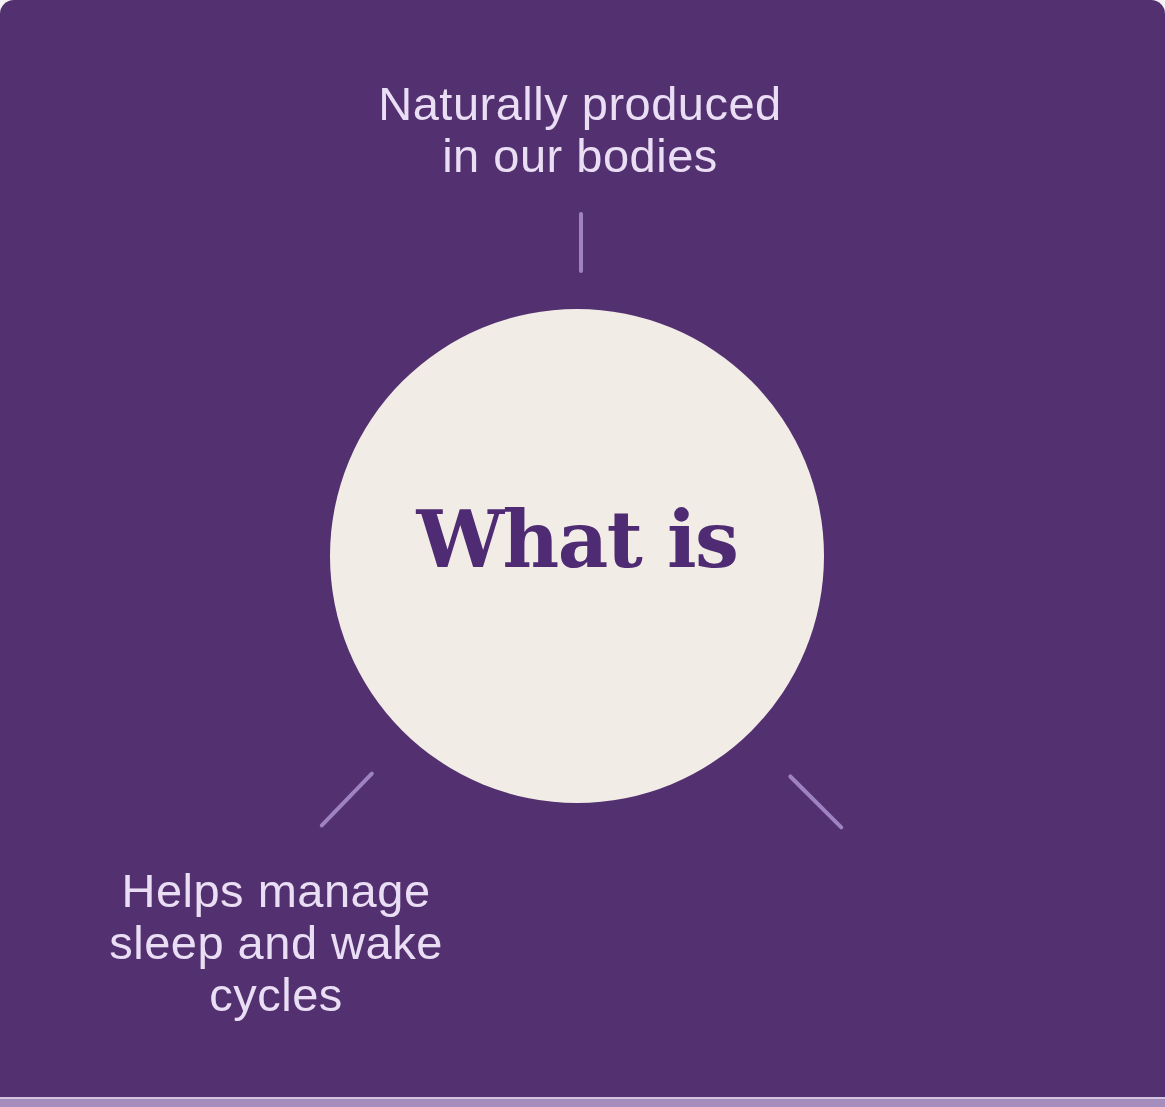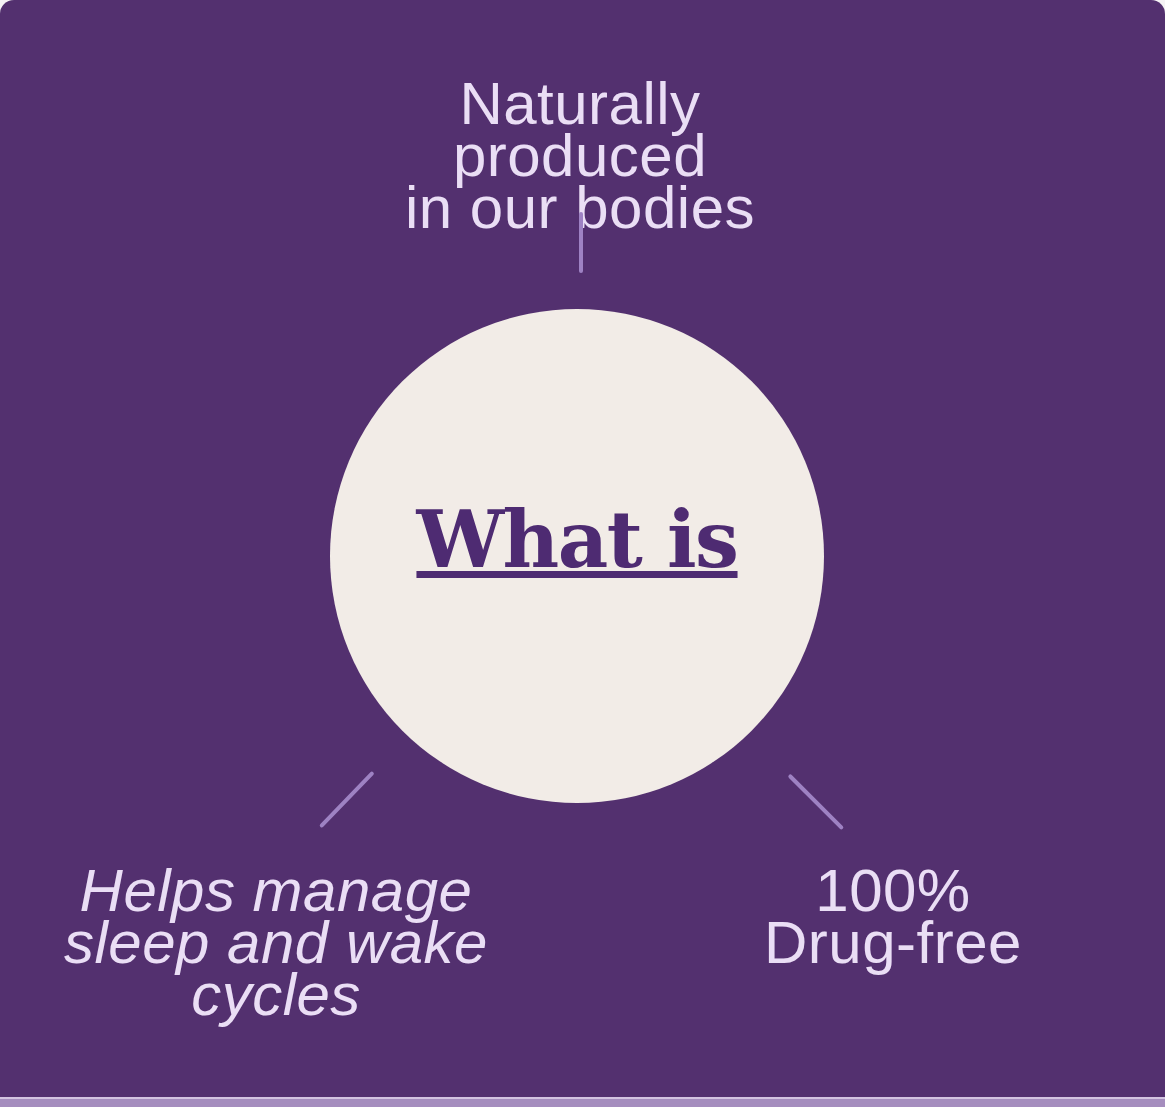--- a/index.html
+++ b/index.html
@@ -31,28 +31,28 @@
     left: 0;
     top: 0;
     width: 1165px;
     height: 1098px;
     background: var(--panel_bg);
     border-radius: 14px 14px 0 0;
   }
   .label {
     position: absolute;
     color: var(--label_color);
-    font-size: 60px;
+    font-size: 47px;
     line-height: 52px;
     letter-spacing: 0.5px;
     text-align: center;
     white-space: pre-line;
   }
   .label-top  { left: 330px; top: 78px;  width: 500px; }
-  .label-bl   { left: 26px;  top: 865px; width: 500px; font-style: italic; }
+  .label-bl   { left: 26px;  top: 865px; width: 500px; }
   .label-br   { left: 643px; top: 865px; width: 500px; }
   .connector {
     position: absolute;
     background: var(--connector_color);
     border-radius: 3px;
   }
   .connector-top   { left: 579px; top: 212px; width: 3.5px; height: 61px; }
   .connector-left  { left: 309px; top: 798px; width: 76px;  height: 3.5px; transform: rotate(134deg); }
   .connector-right { left: 778px; top: 800px; width: 76px;  height: 3.5px; transform: rotate(45deg); }
   .circle {
@@ -71,21 +71,20 @@
     display: flex;
     flex-direction: row;
     text-align: right;
     font-family: "DejaVu Serif", serif;
     font-weight: 700;
     font-size: 78px;
     line-height: 88px;
     letter-spacing: -1.5px;
     color: var(--title_color);
     transform: translateY(-16px);
-    text-decoration: underline;
   }
   .footer-strip {
     position: absolute;
     left: 0;
     bottom: 0;
     width: 1165px;
     height: 10px;
     background: var(--strip_bg);
     border-top: 2.5px solid var(--strip_edge);
   }
@@ -108,19 +107,17 @@
     </div>
 
     <div class="connector connector-left"></div>
 
     <div class="connector connector-right"></div>
 
     <div class="label label-bl">Helps manage
 sleep and wake
 cycles</div>
 
-    <div class="label label-br">100%
-Drug-free</div>
 
   </div>
 
   <div class="footer-strip"></div>
 </div>
 
 </body></html>

